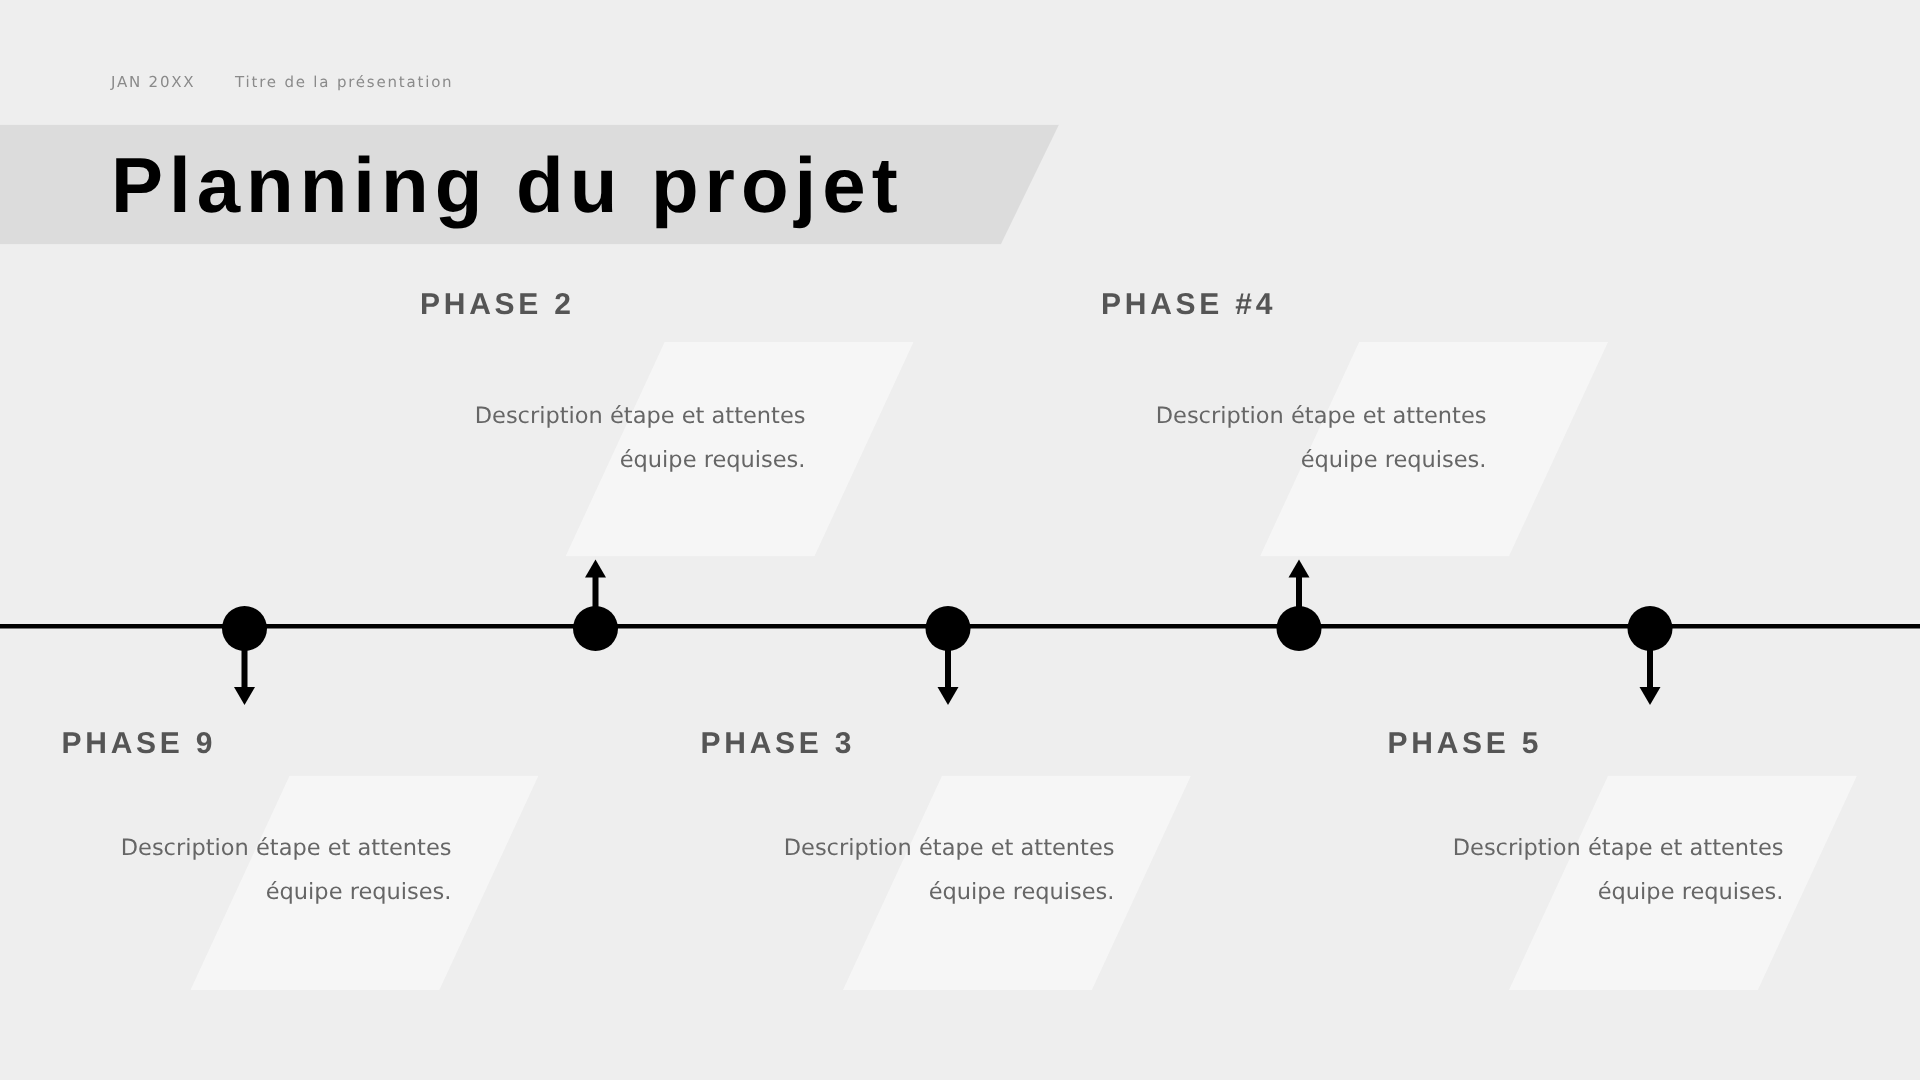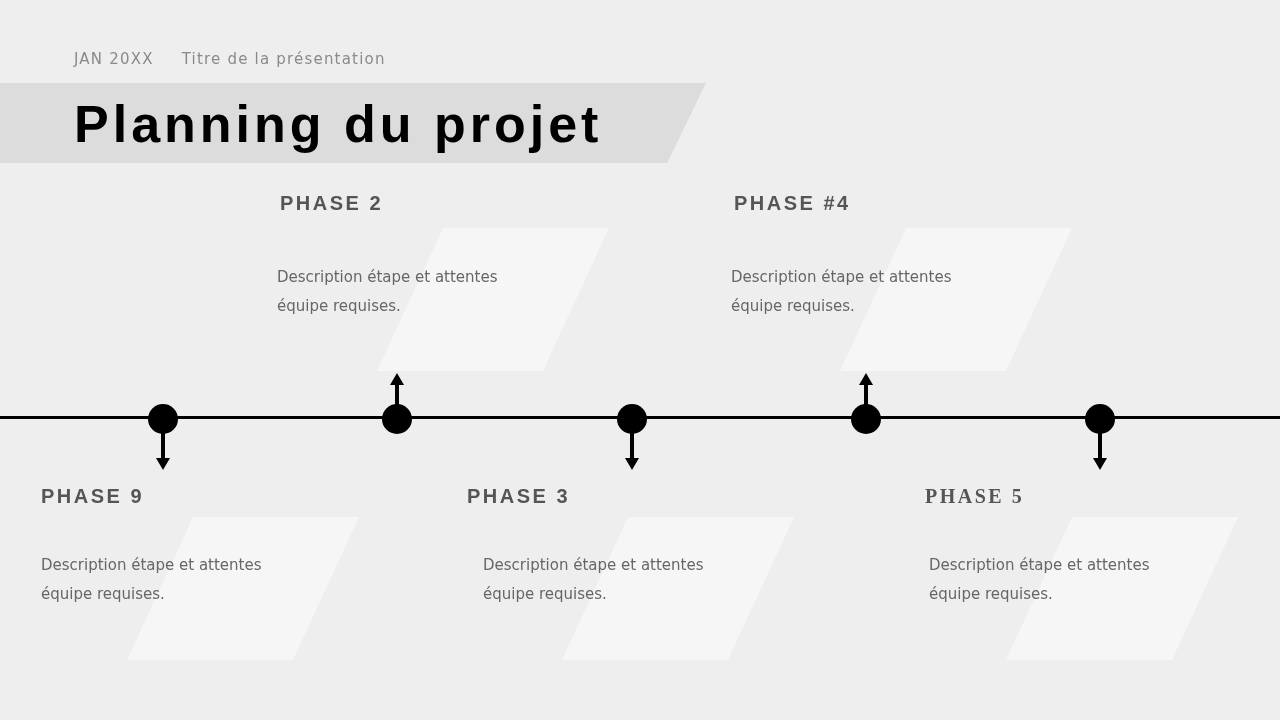--- a/index.html
+++ b/index.html
@@ -1,21 +1,21 @@
 <!DOCTYPE html>
 <html><head>
 <meta charset="utf-8">
 <style>
   html, body { margin:0; padding:0; }
   body {
     width:1280px; height:720px; position:relative; overflow:hidden;
     background:#eeeeee; font-family:"Liberation Sans", sans-serif;
   }
   .top-meta {
-    position:absolute; top:50px; left:74px; font-size:15px; color:#8a8a8a;
+    position:absolute; top:50px; left:74px; font-size:10px; color:#8a8a8a;
     letter-spacing:1.2px; font-family:"DejaVu Sans", sans-serif;
   }
   .top-meta span { margin-right:22px; }
   .title-band {
     position:absolute; top:83px; left:0; width:706px; height:80px;
     background:#dcdcdc;
     clip-path: polygon(0 0, 100% 0, 94.5% 100%, 0 100%);
   }
   .title {
     position:absolute; top:94px; left:74px; font-size:52px; font-weight:bold;
@@ -24,21 +24,21 @@
   .para {
     position:absolute; background:#f6f6f6; width:232px; height:143px;
     clip-path: polygon(28.5% 0, 100% 0, 71.5% 100%, 0 100%);
   }
   .phase-title {
     position:absolute; font-size:20px; font-weight:bold; color:#555;
     letter-spacing:2.5px;
   }
   .phase-desc {
     position:absolute; font-size:16px; color:#666; line-height:29px; width:260px;
-    font-family:"DejaVu Sans", sans-serif; font-size:15px;
+    font-family:"DejaVu Sans", sans-serif; font-size:15px;text-align:right;
   }
   .timeline {
     position:absolute; left:0; top:416px; width:1280px; height:3px; background:#000;
   }
   .marker {
     position:absolute; width:30px; height:30px; border-radius:50%; background:#000;
     top:404px;
   }
   .stem { position:absolute; width:4px; background:#000; }
   .arrow-down { position:absolute; width:0; height:0;
@@ -80,21 +80,21 @@
   <div>Description étape et attentes</div>
   <div>équipe requises.</div>
 </div>
 
 <div class="phase-title" style="left:467px; top:485px;">PHASE 3</div>
 <div class="phase-desc" style="left:483px; top:551px;">
   <div>Description étape et attentes</div>
   <div>équipe requises.</div>
 </div>
 
-<div class="phase-title" style="left:925px; top:485px;font-family:Liberation Serif, serif;">PHASE 5</div>
+<div class="phase-title" style="left:925px; top:485px;">PHASE 5</div>
 <div class="phase-desc" style="left:929px; top:551px;">
   <div>Description étape et attentes</div>
   <div>équipe requises.</div>
 </div>
 
 <div class="timeline"></div>
 
 <div class="marker" style="left:148px;"></div>
 <div class="stem" style="left:161px; top:430px; height:30px;"></div>
 <div class="arrow-down" style="left:156px; top:458px;"></div>

